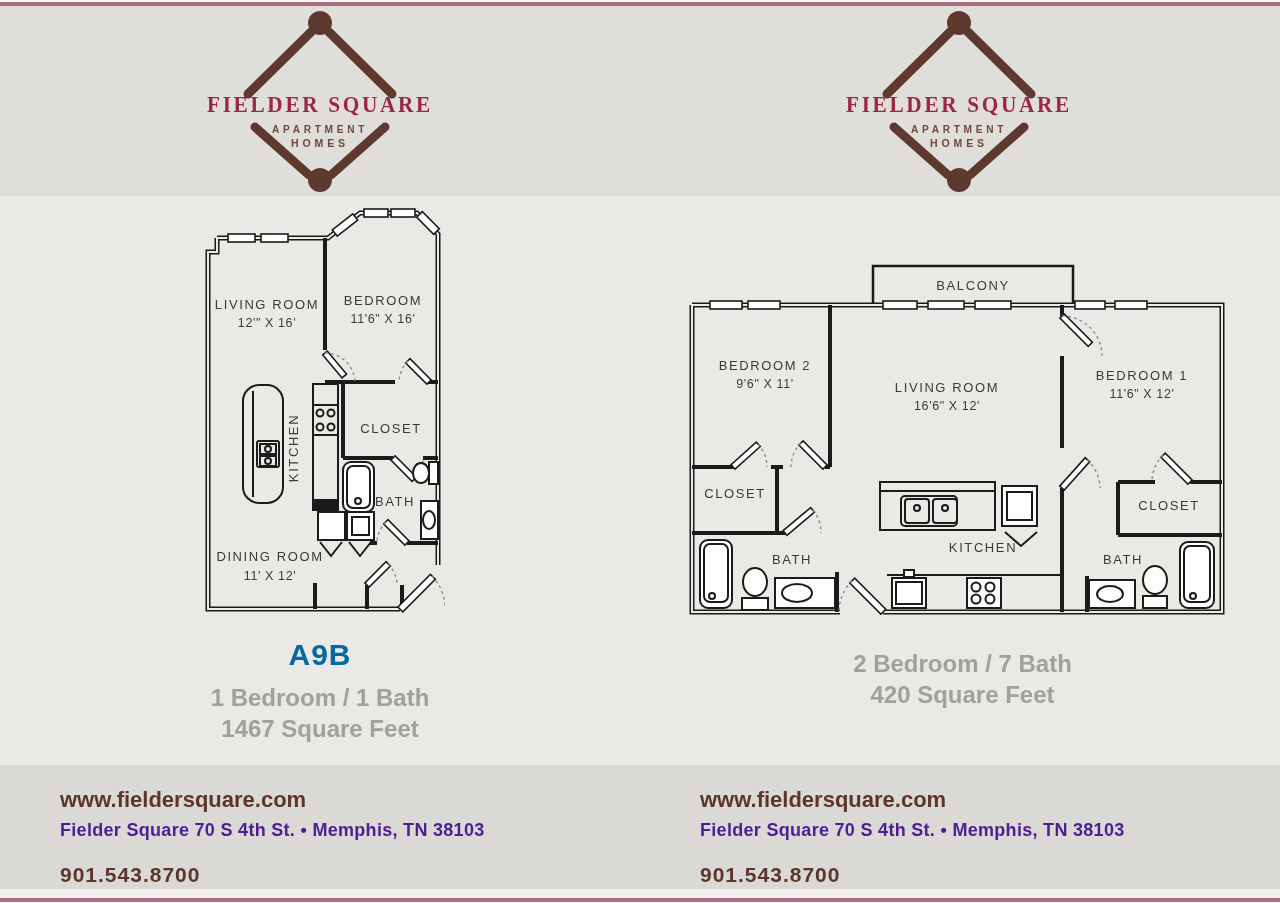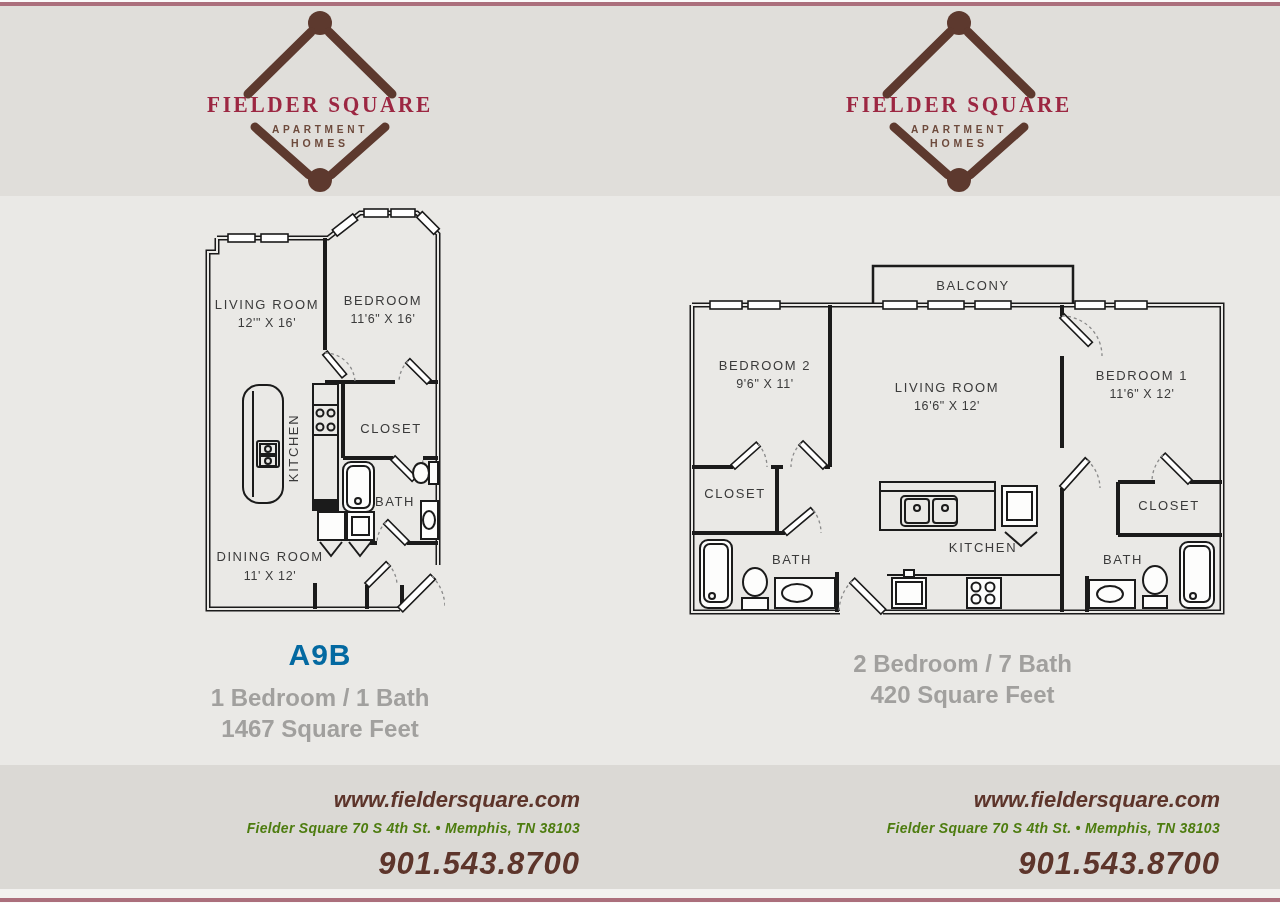--- a/index.html
+++ b/index.html
@@ -15,24 +15,24 @@
   .strip-bottom-light{top:889px;left:0;width:1280px;height:9px;background:#f2f1ef;}
   .accent-bottom{top:898px;left:0;width:1280px;height:4px;background:#ab6f7c;}
   .strip-bottom-white{top:902px;left:0;width:1280px;height:1px;background:#fbfafa;}
 
   
   .plan-title-block{text-align:center;}
   .plan-code{font-size:30px;font-weight:700;color:#0369a1;letter-spacing:1px;}
   .plan-specs{margin-top:10px;font-size:24px;font-weight:700;color:#a1a09e;line-height:31px;}
 
   
-  .contact{ text-align:right;font-style:italic;}
+  .contact{ text-align:left;}
   .site{font-size:22px;font-weight:700;color:#5d352b;}
-  .addr{margin-top:7px;font-size:14px;font-weight:700;color:#4d7c0f;letter-spacing:0.3px;}
-  .phone{margin-top:10px;font-size:31px;font-weight:700;color:#5d352b;letter-spacing:1px;}
+  .addr{margin-top:7px;font-size:18px;font-weight:700;color:#4c1d95;letter-spacing:0.3px;}
+  .phone{margin-top:22px;font-size:21px;font-weight:700;color:#5d352b;letter-spacing:1px;}
 
   
   .w-out{fill:none;stroke:#1b1b1b;stroke-width:5;}
   .w-in{fill:none;stroke:#ecebe8;stroke-width:2;}
   .w{fill:none;stroke:#1b1b1b;stroke-width:4;}
   .w2{fill:none;stroke:#1b1b1b;stroke-width:2.5;}
   .fx{fill:none;stroke:#1b1b1b;stroke-width:2;}
   .fxw{fill:#fdfdfc;stroke:#1b1b1b;stroke-width:2;}
   .blk{fill:#1b1b1b;stroke:none;}
   .win{fill:#ffffff;stroke:#1b1b1b;stroke-width:1.6;}

